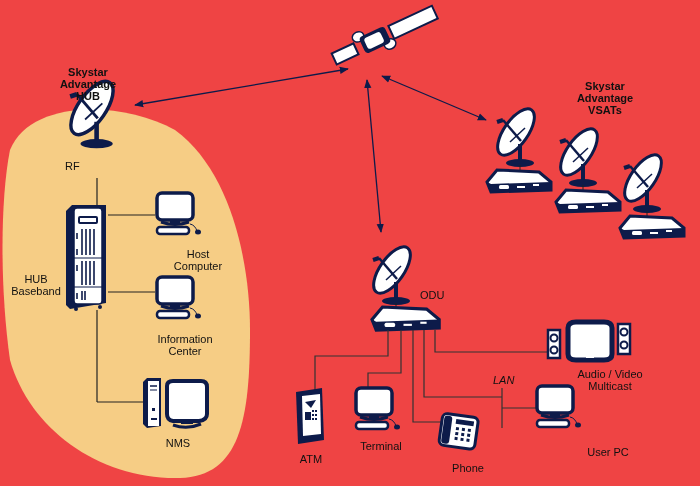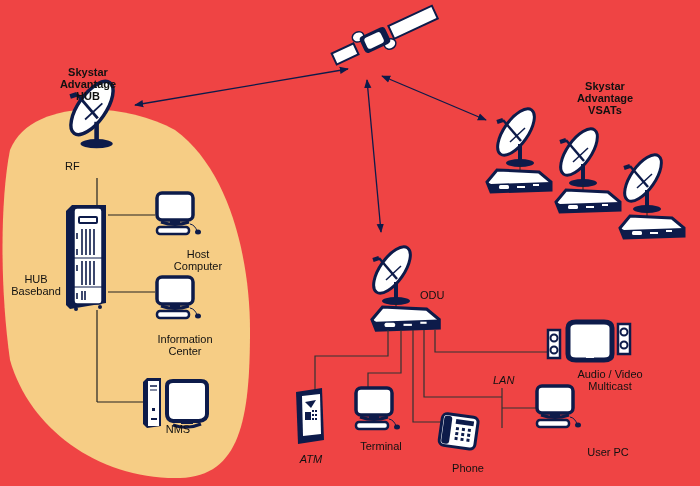--- a/index.html
+++ b/index.html
@@ -221,26 +221,26 @@
 <div class="lbl bold" style="left:46px;top:66px;width:84px;">Skystar
 Advantage
 HUB</div>
 <div class="lbl" style="left:48px;top:160px;padding-left:17px;">RF</div>
 <div class="lbl" style="left:10px;top:273px;width:52px;">HUB
 Baseband</div>
 <div class="lbl" style="left:148px;top:248px;width:60px;margin-left:20px;">Host
 Computer</div>
 <div class="lbl" style="left:150px;top:333px;width:70px;">Information
 Center</div>
-<div class="lbl" style="left:158px;top:423px;width:40px;">NMS</div>
+<div class="lbl" style="left:158px;top:437px;width:40px;">NMS</div>
 <div class="lbl bold" style="left:570px;top:80px;width:70px;">Skystar
 Advantage
 VSATs</div>
 <div class="lbl" style="left:420px;top:289px;">ODU</div>
 <div class="lbl" style="left:493px;top:374px;font-style:italic;">LAN</div>
 <div class="lbl" style="left:568px;top:368px;width:84px;">Audio / Video
 Multicast</div>
-<div class="lbl" style="left:296px;top:453px;width:30px;font-style:italic;">ATM</div>
+<div class="lbl" style="left:296px;top:453px;width:30px;">ATM</div>
 <div class="lbl" style="left:356px;top:440px;width:50px;">Terminal</div>
 <div class="lbl" style="left:448px;top:462px;width:40px;text-align:center;">Phone</div>
 <div class="lbl" style="left:542px;top:446px;width:50px;margin-left:41px;">User PC</div>
 
 </div>
 
 </body></html>

